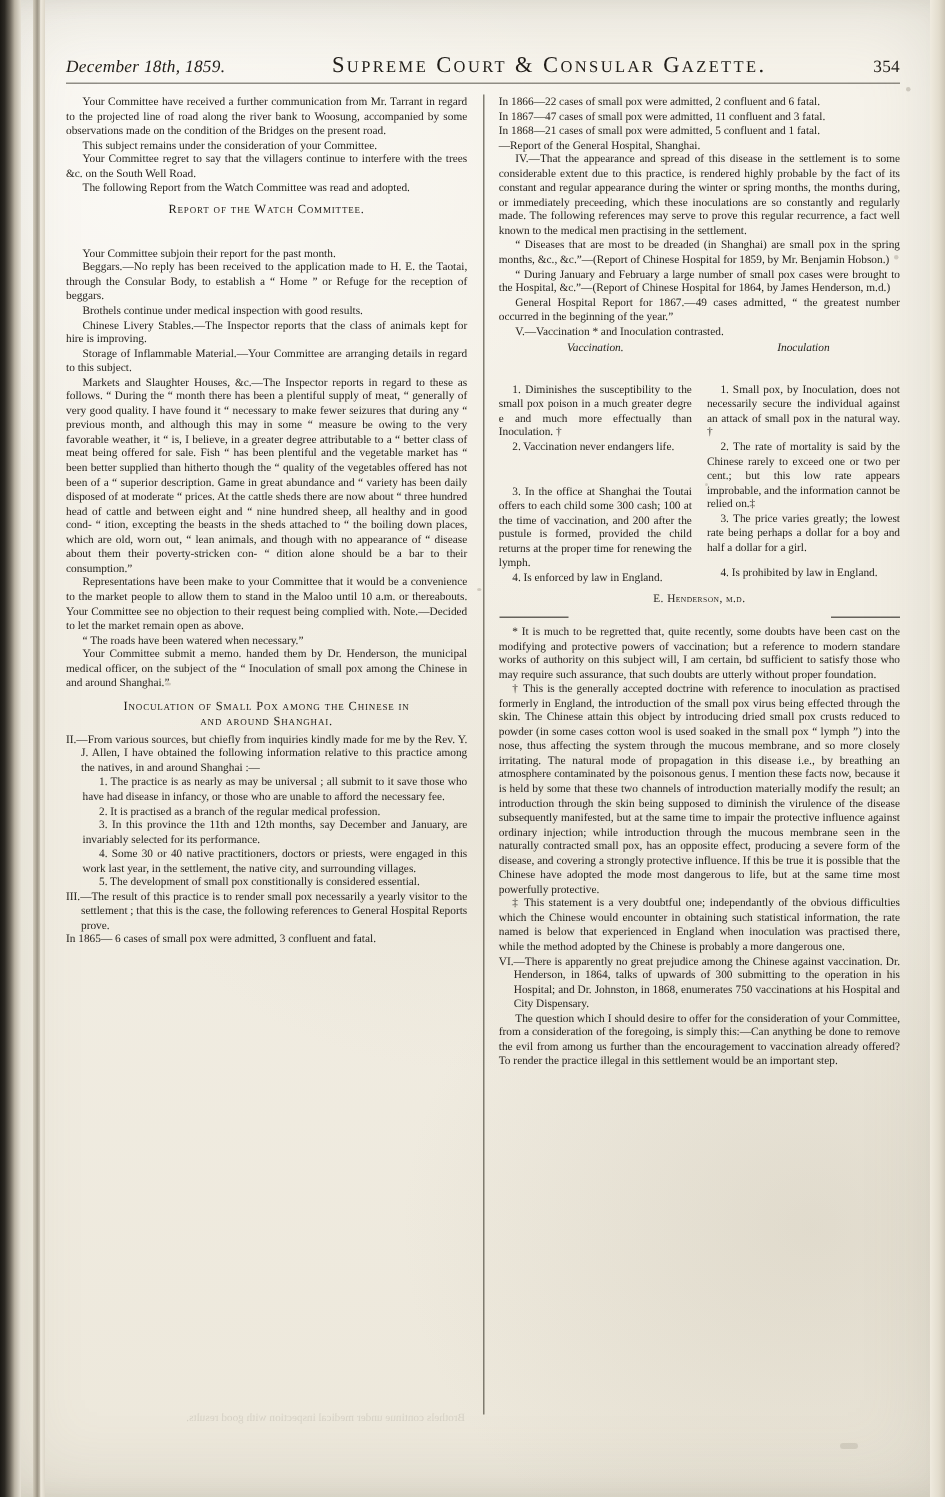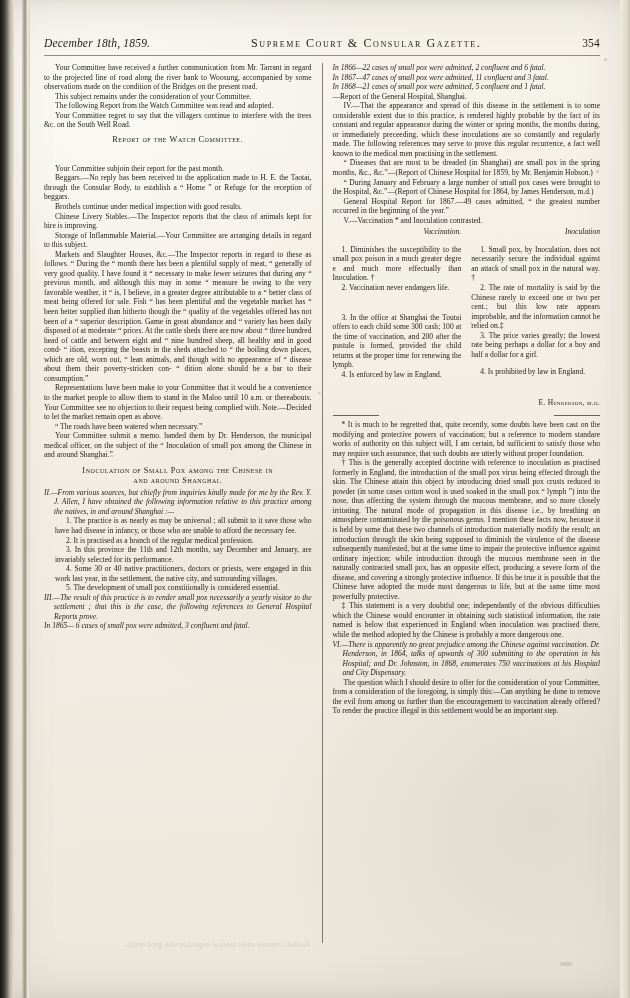--- a/index.html
+++ b/index.html
@@ -86,21 +86,21 @@
   }
   .runhead .issue {
     font-style: italic;
     white-space: nowrap;
   }
   .runhead .gaz {
     flex: 1;
     text-align: center;
     font-style: normal;
     font-variant: small-caps;
-    font-size: 12px;
+    font-size: 15px;
     letter-spacing: 1.6px;
     white-space: nowrap;
   }
   .runhead .folio {
     white-space: nowrap;
     font-size: 11.5px;
   }
   .rule-top {
     margin-top: 3px;
     border-top: 1px solid #3a362e;
@@ -131,21 +131,21 @@
     margin: 0 1px;
     height: 880px;
   }
   .col-right { padding-left: 9px; }
 
   p {
     margin: 0;
     text-indent: 11px;
   }
   p.noind { text-indent: 0; }
-  p.hang  { text-indent: -10px; padding-left: 10px; font-style: italic; }
+  p.hang  { text-indent: -10px; padding-left: 10px; }
   h2.head {
     margin: 5px 0 19px 0;
     font-size: 8.3px;
     line-height: 10px;
     font-weight: normal;
     font-variant: small-caps;
     letter-spacing: .55px;
     text-align: center;
     text-indent: 0;
   }
@@ -156,34 +156,34 @@
     display: flex;
     margin-top: 2px;
   }
   .contrast .half {
     width: 50%;
     text-align: justify;
   }
   .contrast .half.l { padding-right: 5px; }
   .contrast .half.r { padding-left: 5px; }
   .contrast .colhead {
-    text-align: right;
+    text-align: center;
     font-style: italic;
     text-indent: 0;
-    margin-bottom: 8px;
+    margin-bottom: 18px;
     font-size: 7.6px;
   }
   .contrast p { text-indent: 9px; }
   .spacer-8  { height: 8px; }
   .spacer-20 { height: 20px; }
 
   .signature {
-    text-align: right;
+    text-align: center;
     text-indent: 0;
-    margin-top: 19px;
+    margin-top: 5px;
     font-variant: small-caps;
     letter-spacing: .3px;
   }
 
   
   .fn-rules {
     display: flex;
     margin: 7px 0 4px 0;
   }
   .fn-rules .r {
@@ -233,22 +233,22 @@
       <span class="folio">354</span>
     </div>
     <div class="rule-top"></div>
 
     <div class="cols">
 
       <div class="col col-left">
 
         <p>Your Committee have received a further communication from Mr. Tarrant in regard to the projected line of road along the river bank to Woosung, accompanied by some observations made on the condition of the Bridges on the present road.</p>
         <p>This subject remains under the consideration of your Committee.</p>
+        <p>Your Committee regret to say that the villagers continue to interfere with the trees &amp;c. on the South Well Road.</p>
         <p>The following Report from the Watch Committee was read and adopted.</p>
-        <p>Your Committee regret to say that the villagers continue to interfere with the trees &amp;c. on the South Well Road.</p>
 
         <h2 class="head">Report of the Watch Committee.</h2>
 
         <p>Your Committee subjoin their report for the past month.</p>
         <p>Beggars.—No reply has been received to the application made to H. E. the Taotai, through the Consular Body, to establish a “ Home ” or Refuge for the reception of beggars.</p>
         <p>Brothels continue under medical inspection with good results.</p>
         <p>Chinese Livery Stables.—The Inspector reports that the class of animals kept for hire is improving.</p>
         <p>Storage of Inflammable Material.—Your Committee are arranging details in regard to this subject.</p>
         <p>Markets and Slaughter Houses, &amp;c.—The Inspector reports in regard to these as follows.  “ During the “ month there has been a plentiful supply of meat, “ generally of very good quality.  I have found it “ necessary to make fewer seizures that during any “ previous month, and although this may in some “ measure be owing to the very favorable weather, it “ is, I believe, in a greater degree attributable to a “ better class of meat being offered for sale.  Fish “ has been plentiful and the vegetable market has “ been better supplied than hitherto though the “ quality of the vegetables offered has not been of a “ superior description.  Game in great abundance and “ variety has been daily disposed of at moderate “ prices.  At the cattle sheds there are now about “ three hundred head of cattle and between eight and “ nine hundred sheep, all healthy and in good cond- “ ition, excepting the beasts in the sheds attached to “ the boiling down places, which are old, worn out, “ lean animals, and though with no appearance of “ disease about them their poverty-stricken con- “ dition alone should be a bar to their consumption.”</p>
         <p>Representations have been make to your Committee that it would be a convenience to the market people to allow them to stand in the Maloo until 10 a.m. or thereabouts.  Your Committee see no objection to their request being complied with.  Note.—Decided to let the market remain open as above.</p>

